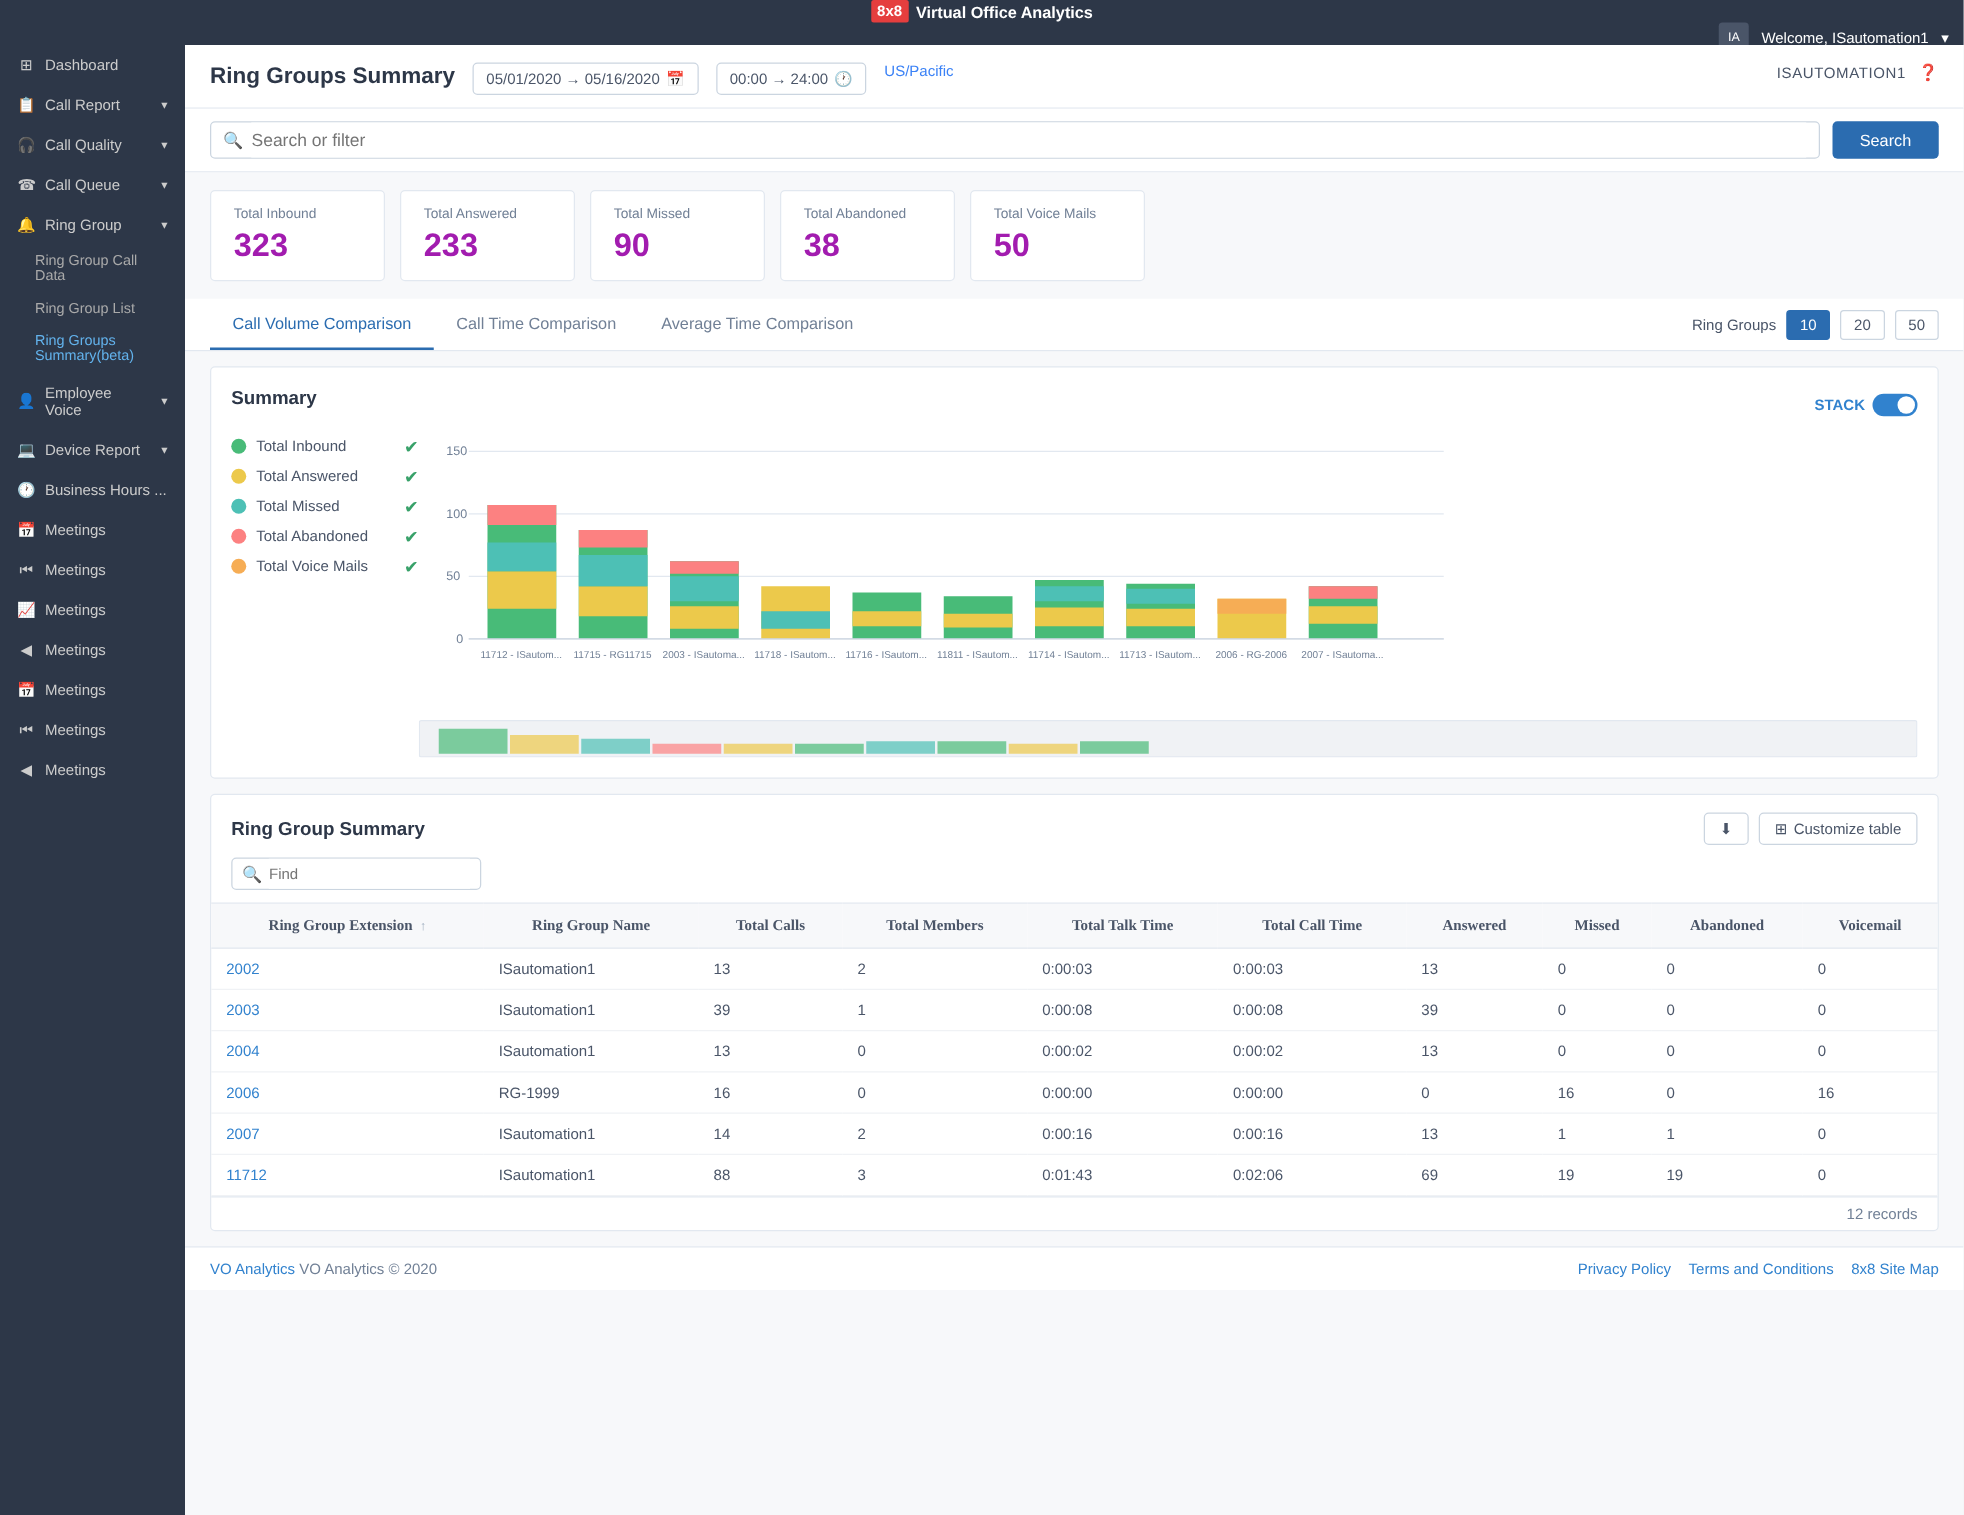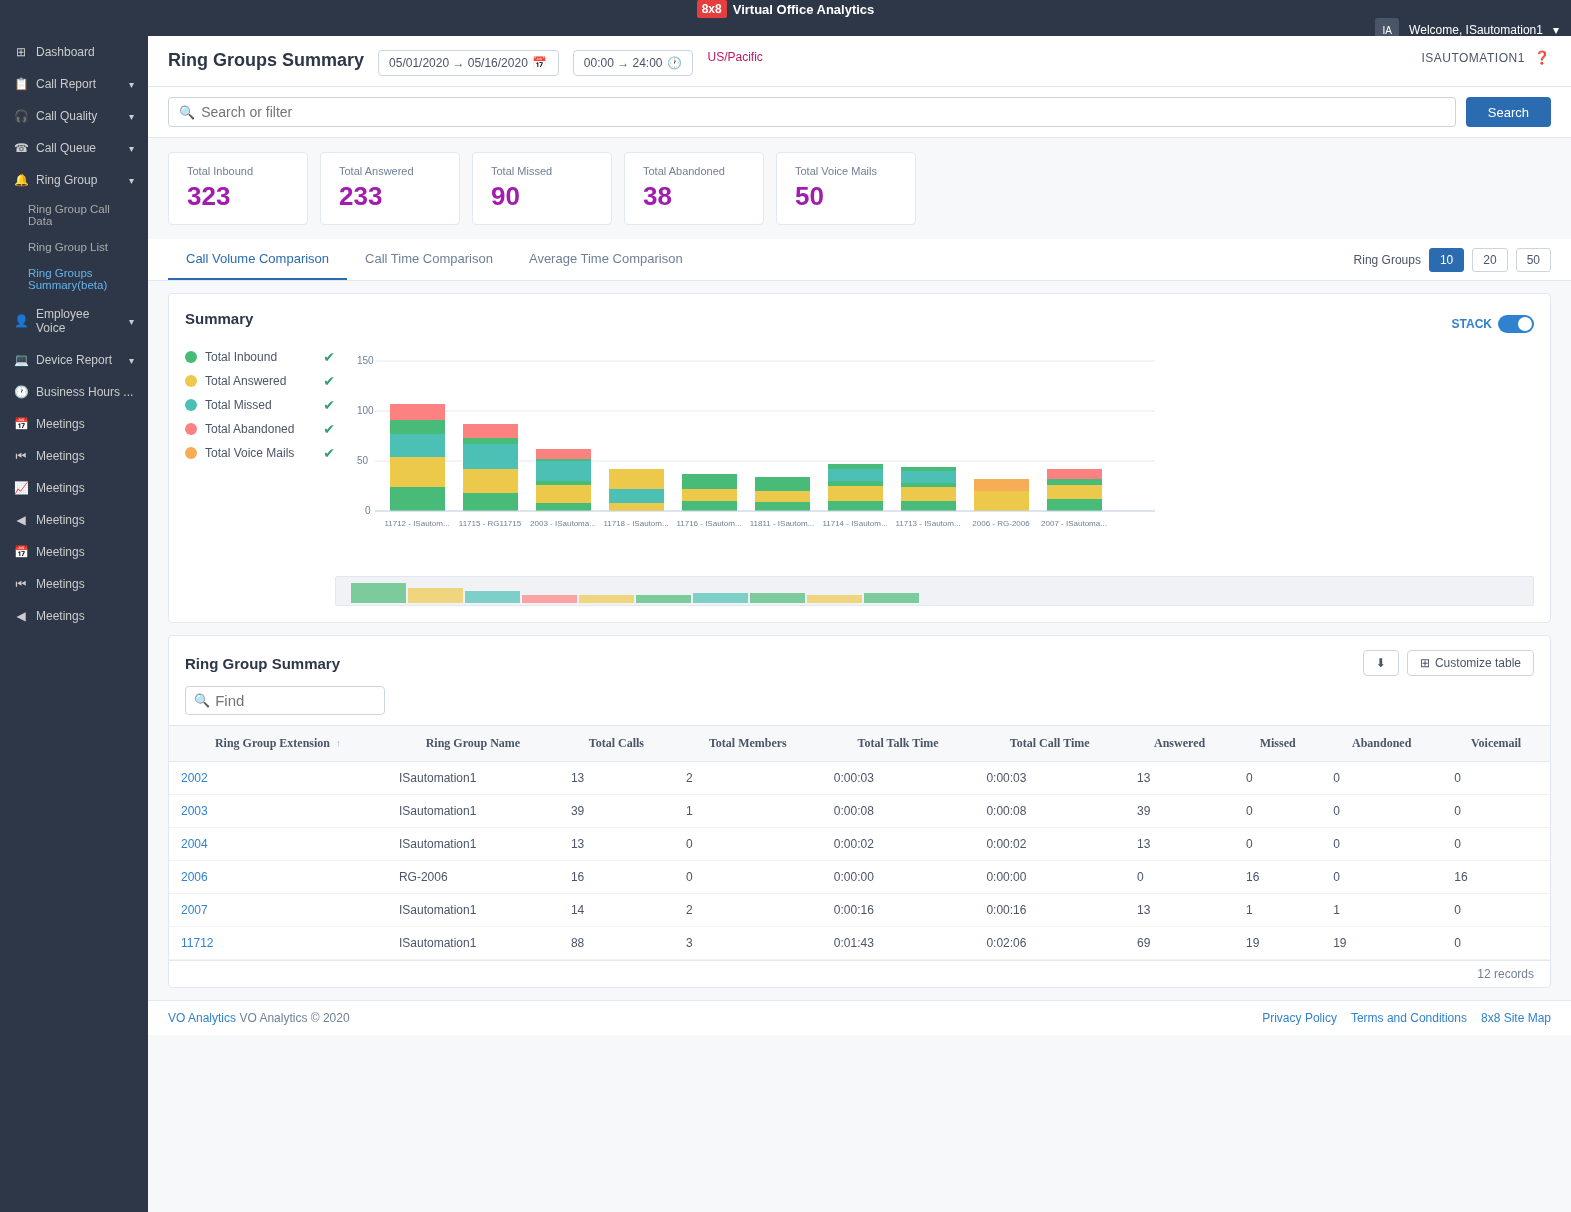--- a/index.html
+++ b/index.html
@@ -75,21 +75,21 @@
       border-radius: 4px;
       padding: 5px 10px;
       font-size: 12px;
       background: #fff;
       cursor: pointer;
       display: flex;
       align-items: center;
       gap: 5px;
       color: #4a5568;
     }
-    .timezone-link { color: #be185d; font-size: 12px; cursor: pointer; text-decoration: none; }
+    .timezone-link { color: #3b82f6; font-size: 12px; cursor: pointer; text-decoration: none; }
     .header-right { margin-left: auto; display: flex; align-items: center; gap: 10px; }
     .user-name { font-size: 12px; color: #4a5568; letter-spacing: 0.5px; }
 
     
     .search-bar-row {
       background: #fff;
       padding: 10px 20px;
       border-bottom: 1px solid #e2e8f0;
       display: flex;
       gap: 10px;
@@ -231,21 +231,21 @@
       border-radius: 4px;
       display: flex;
       align-items: center;
       padding: 0 8px;
       width: 200px;
       background: #fff;
     }
     .find-input-wrap input {
       border: none;
       outline: none;
-      font-size: 15px;
+      font-size: 12px;
       padding: 5px 0;
       color: #4a5568;
       width: 100%;
     }
     table {
       width: 100%;
       border-collapse: collapse;
       font-size: 12px;
     }
     thead tr { background: #f7f8fa; }
@@ -649,21 +649,21 @@
       <td>0</td>
       <td>0:00:02</td>
       <td>0:00:02</td>
       <td>13</td>
       <td>0</td>
       <td>0</td>
       <td>0</td>
     </tr>
             <tr>
       <td class="link">2006</td>
-      <td>RG-2006</td>
+      <td>RG-1999</td>
       <td>16</td>
       <td>0</td>
       <td>0:00:00</td>
       <td>0:00:00</td>
       <td>0</td>
       <td>16</td>
       <td>0</td>
       <td>16</td>
     </tr>
             <tr>

